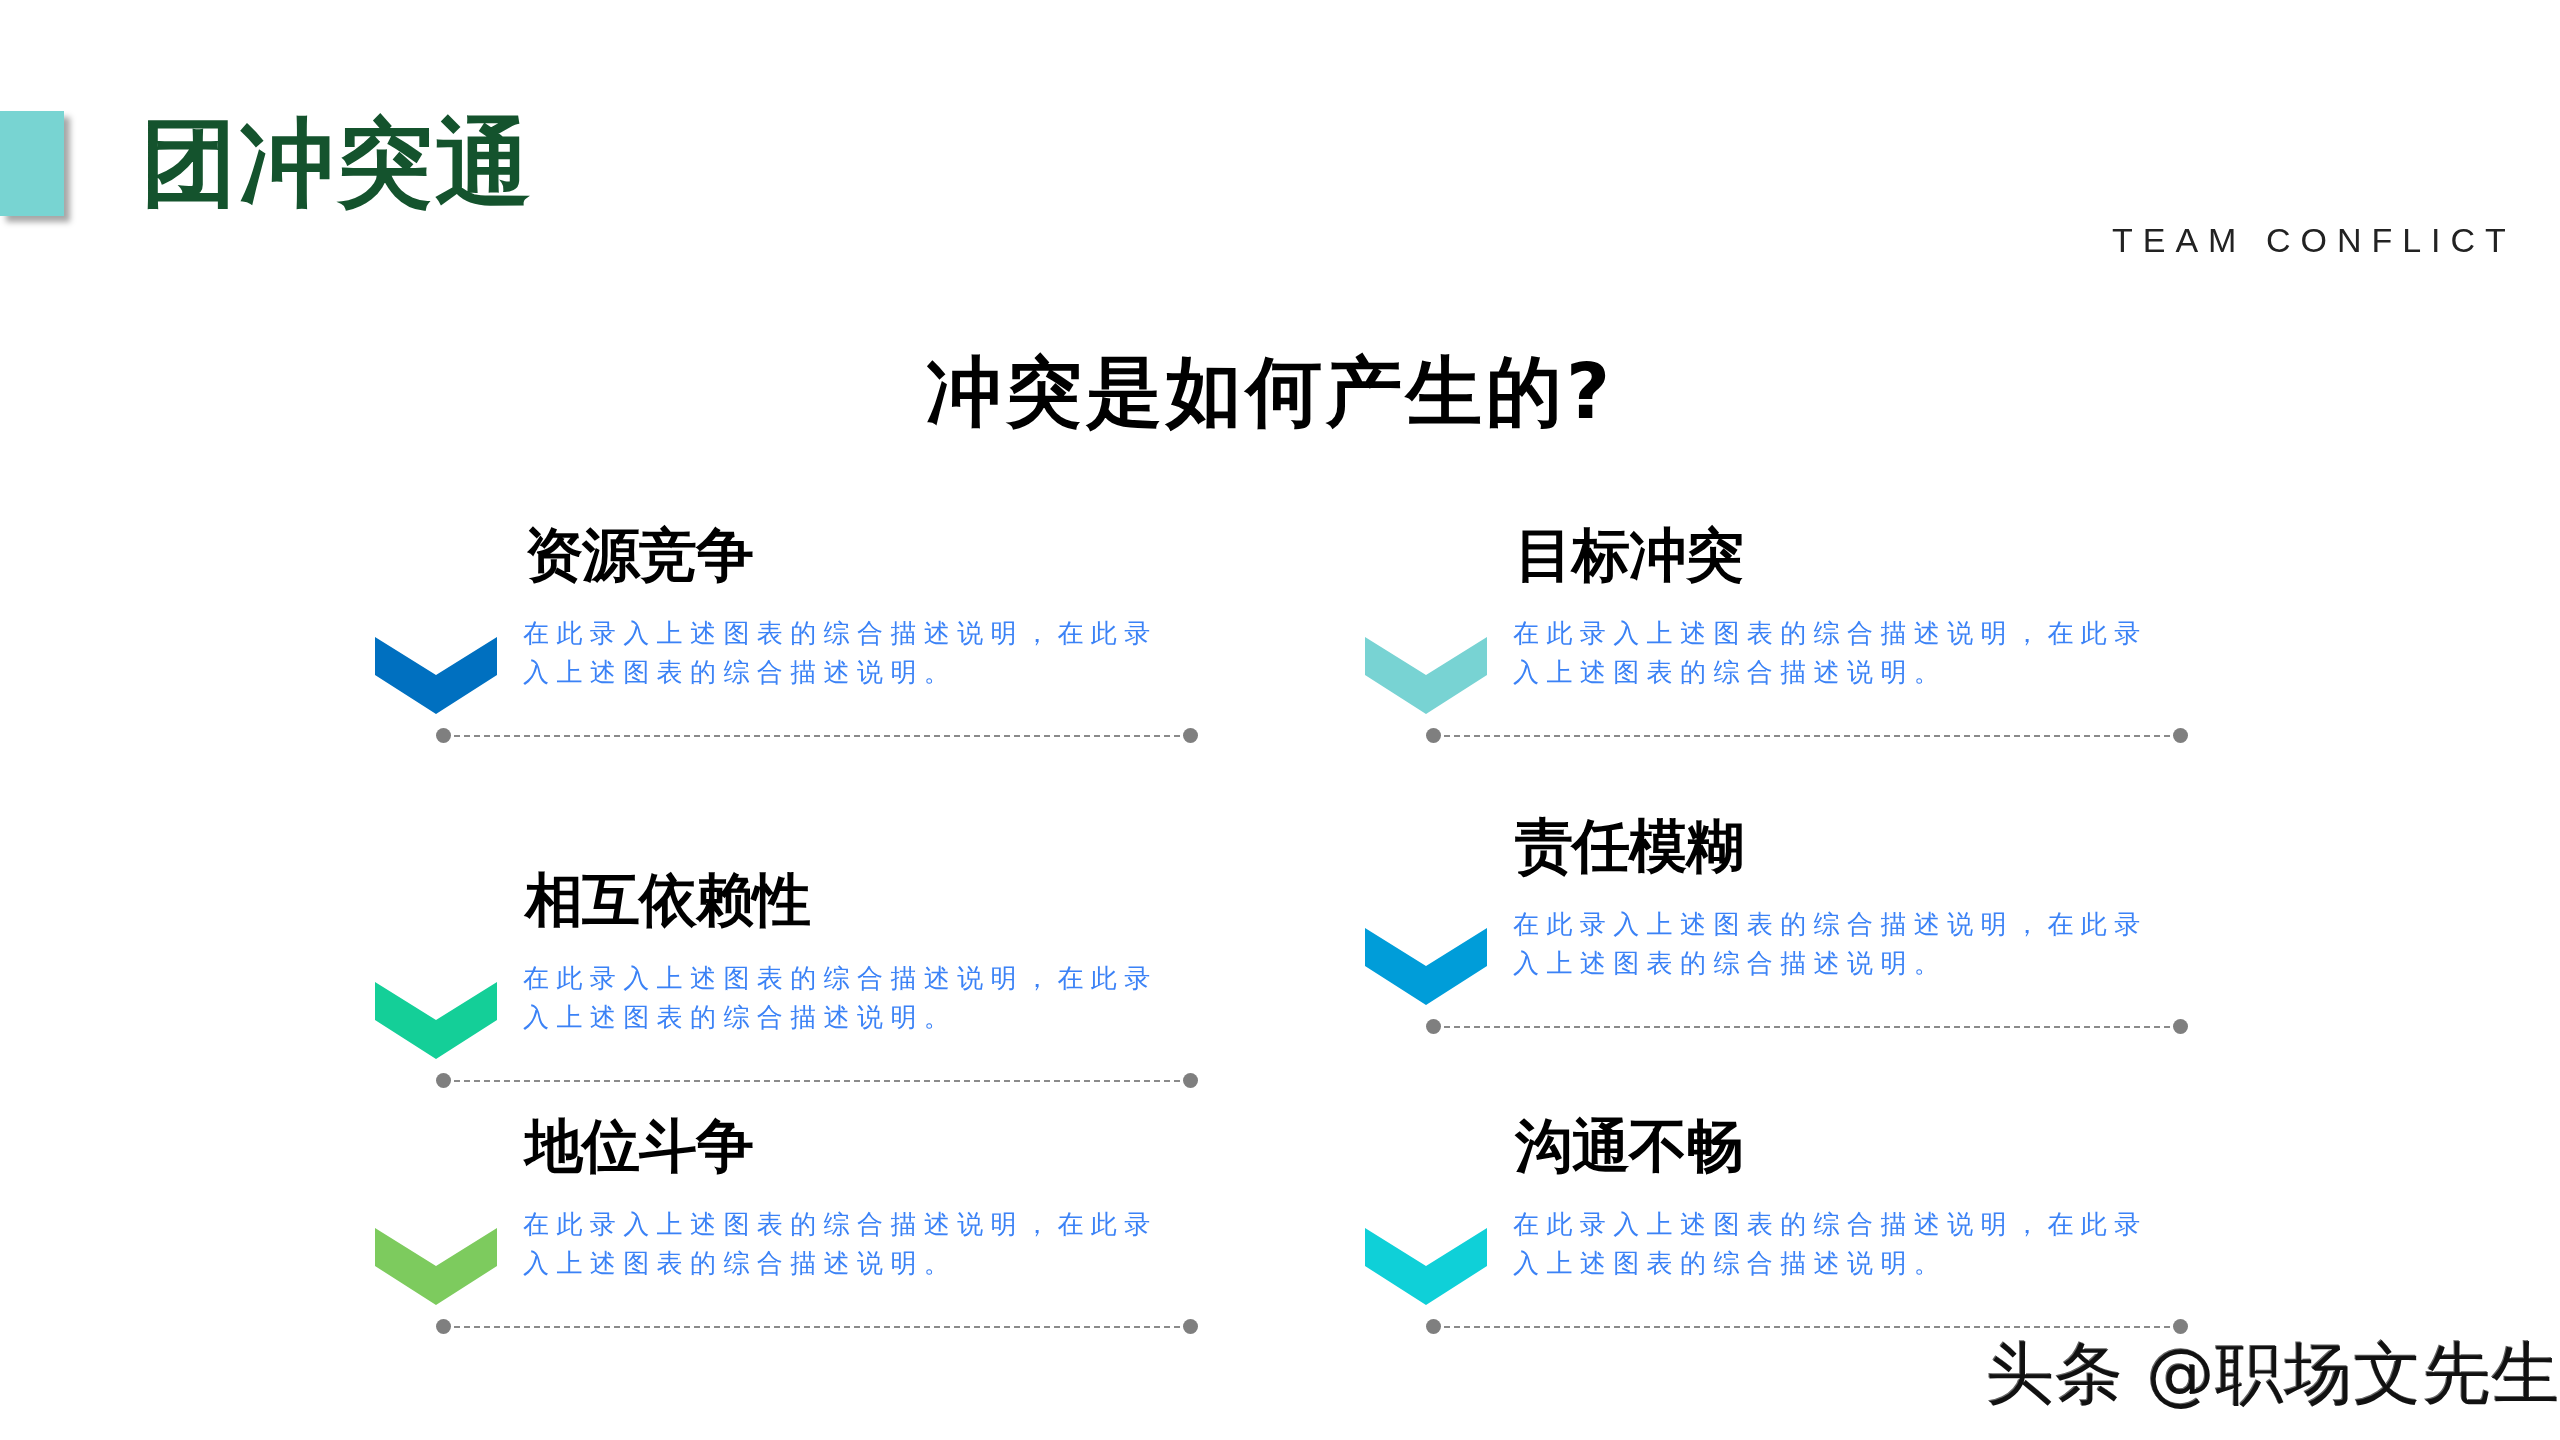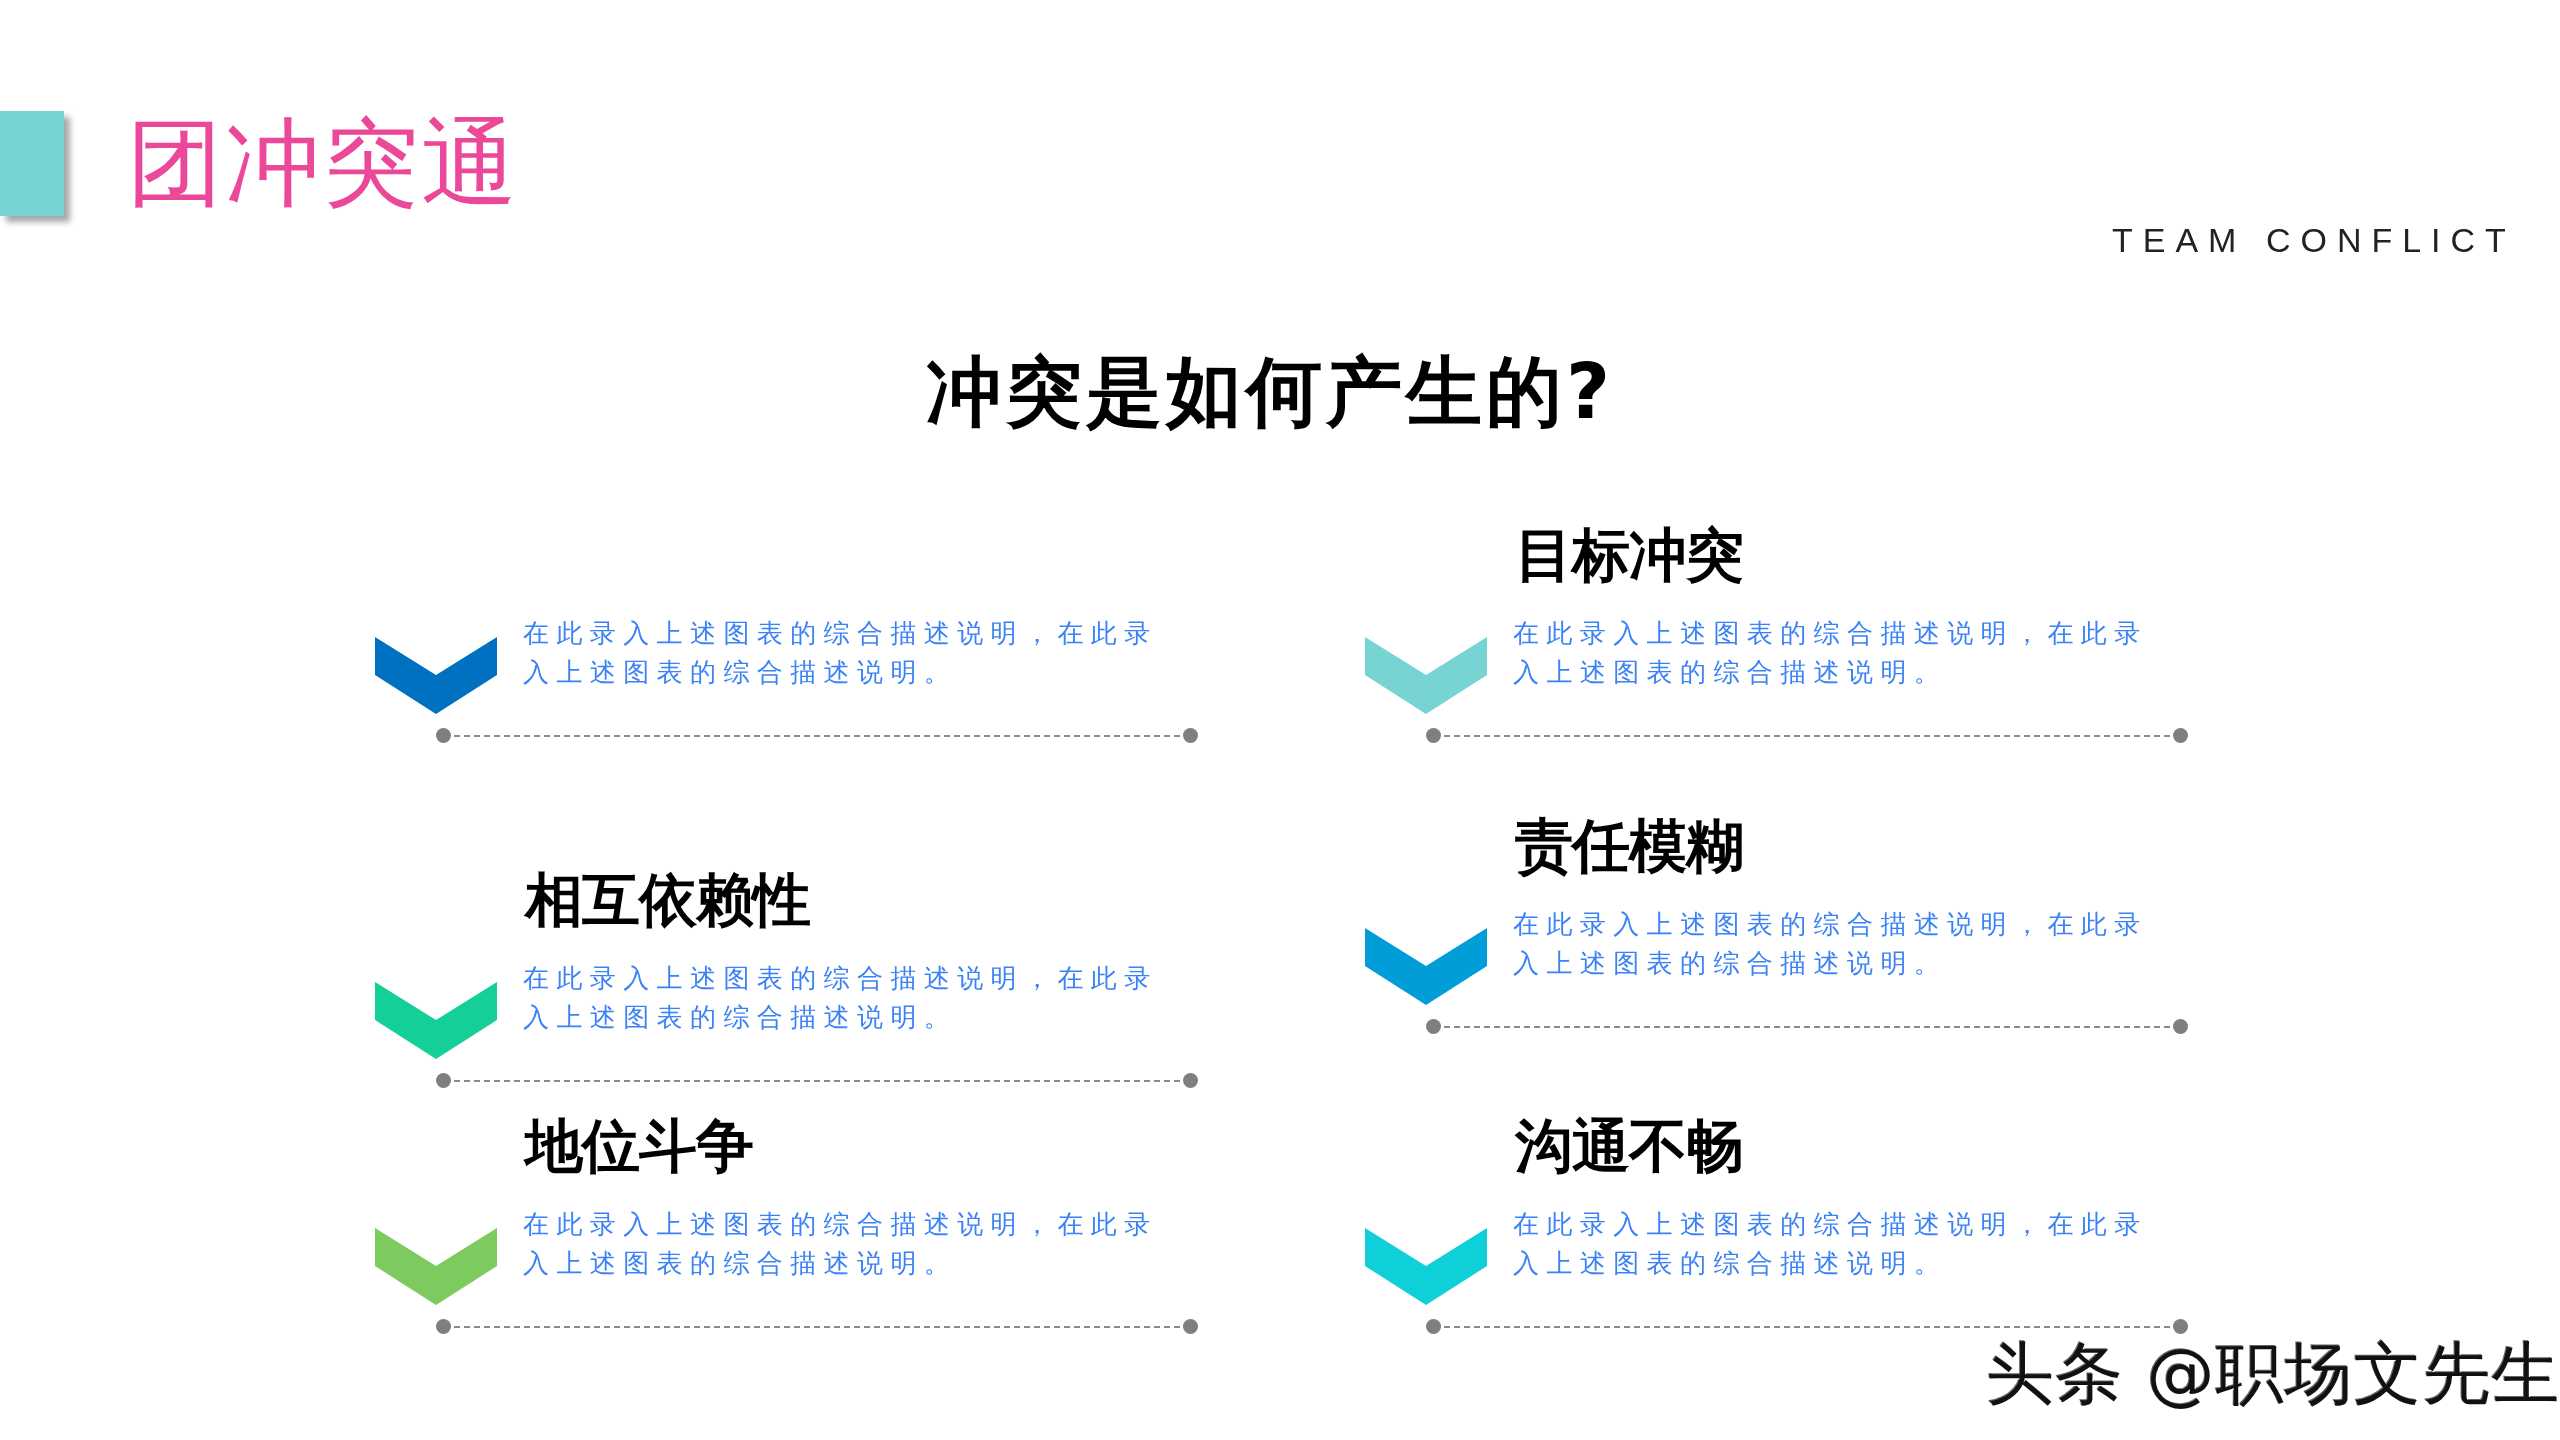--- a/index.html
+++ b/index.html
@@ -5,22 +5,22 @@
   html, body { margin: 0; padding: 0; }
   body {
     width: 2560px; height: 1440px; background: #ffffff; position: relative; overflow: hidden;
     font-family: "DejaVu Sans", "Liberation Sans", sans-serif;
   }
   .accent-block {
     position: absolute; left: 0; top: 111px; width: 64px; height: 105px;
     background: #78D4D2; box-shadow: 6px 6px 6px rgba(0,0,0,0.35);
   }
   .page-title {
-    position: absolute; left: 127px; top: 108px; font-size: 96px; line-height: 110px;
-    font-weight: normal; color: #ec4899; letter-spacing: 2px; white-space: nowrap;
+    position: absolute; left: 141px; top: 108px; font-size: 96px; line-height: 110px;
+    font-weight: bold; color: #14532d; letter-spacing: 2px; white-space: nowrap;
   }
   .en-title {
     position: absolute; left: 2112px; top: 172px; font-size: 34px; line-height: 40px;
     color: #222; letter-spacing: 10px; white-space: nowrap;
     font-family: "Liberation Sans", sans-serif;
     margin-top: 48px;
   }
   .subtitle {
     position: absolute; left: 8px; width: 2524px; top: 342px; text-align: center;
     font-size: 76px; line-height: 100px; font-weight: bold; color: #000; letter-spacing: 4px;
@@ -56,20 +56,21 @@
 </head>
 <body>
 
 <div class="accent-block"></div>
 <div class="page-title">团冲突通</div>
 <div class="en-title">TEAM CONFLICT</div>
 
 <div class="subtitle">冲突是如何产生的?</div>
 
 <div class="item" style="left:375px; top:522px;">
+  <div class="item-title">资源竞争</div>
   <div class="item-desc">在此录入上述图表的综合描述说明，在此录入上述图表的综合描述说明。</div>
   <svg class="chevron" viewBox="0 0 122 77">
     <polygon points="0,0 61,38 122,0 122,38 61,77 0,38" fill="#0070C0"></polygon>
   </svg>
   <div class="divider">
     <div class="line"></div>
     <div class="dot start"></div>
     <div class="dot end"></div>
   </div>
 </div>

